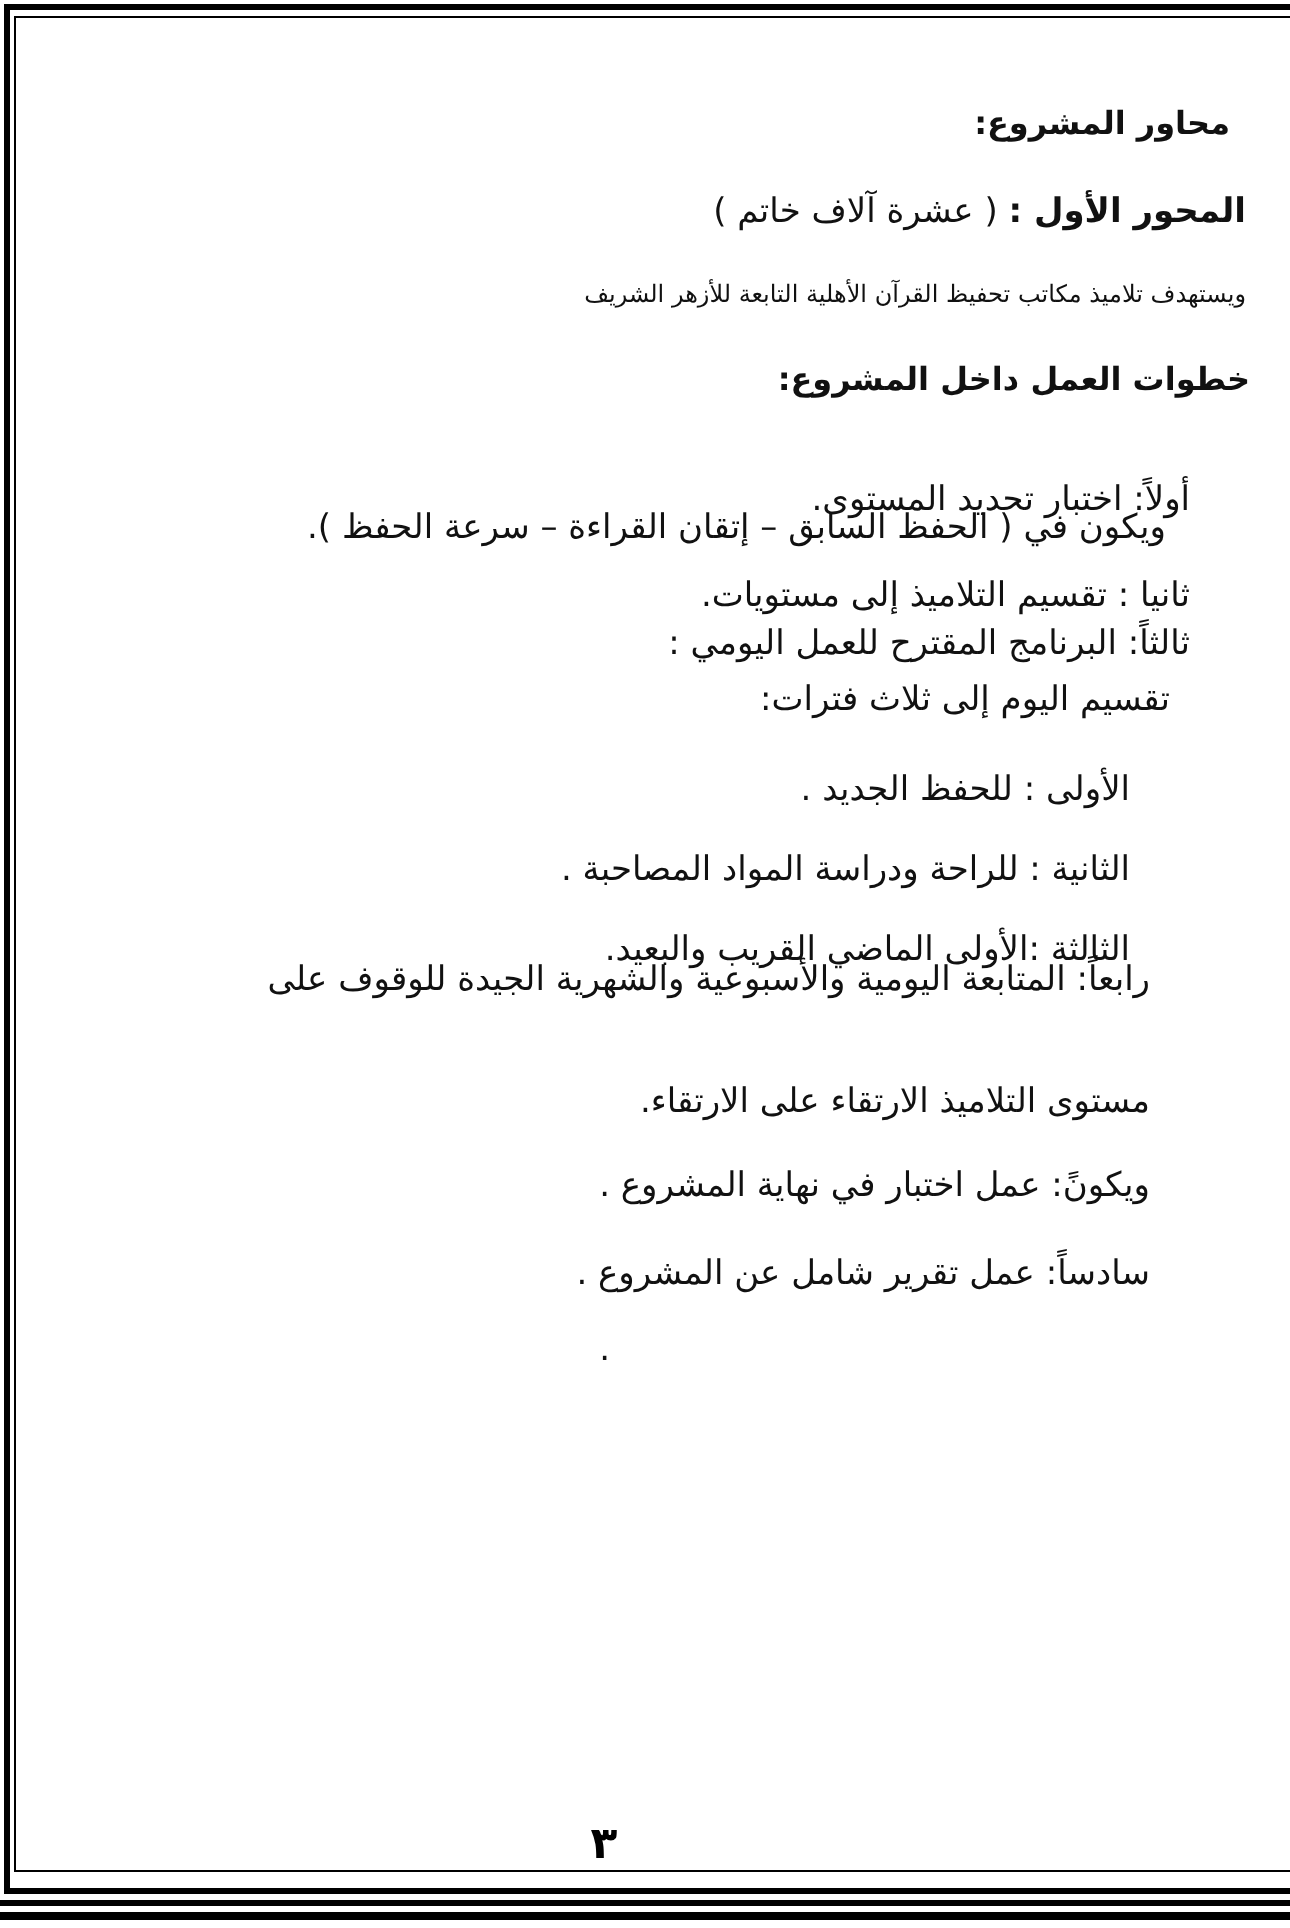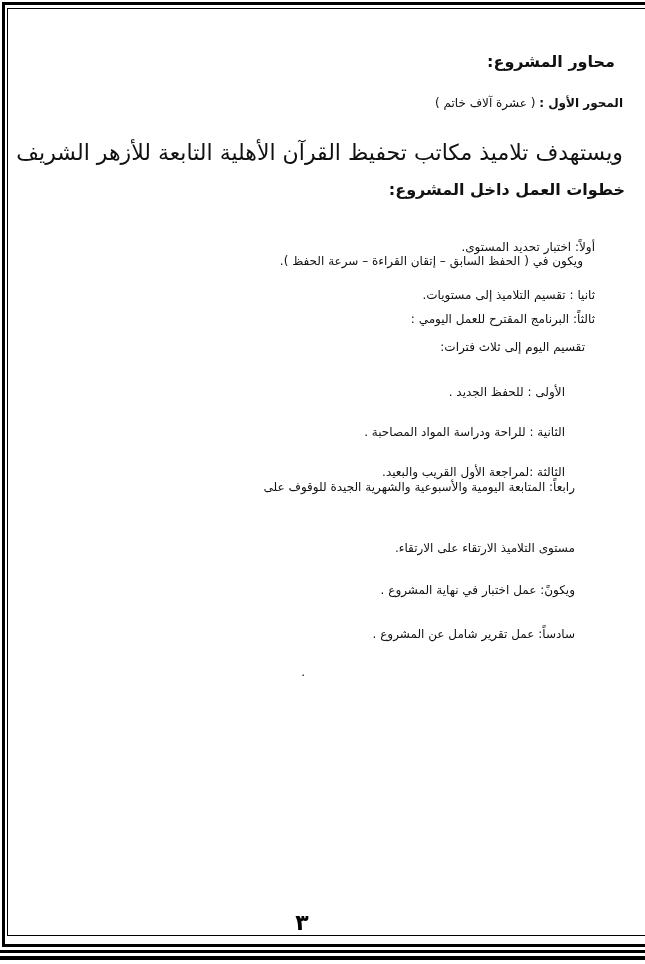--- a/index.html
+++ b/index.html
@@ -14,21 +14,21 @@
       border-top: 1px solid #000; border-left: 1px solid #000; border-bottom: 1px solid #000;
       box-sizing: border-box;
     }
     .bottom-rule {
       position: absolute; left: 0; width: 645px; height: 3px; background: #000;
     }
     .content {
       position: absolute; left: 0; top: 0; width: 645px;
       direction: rtl; font-family: "DejaVu Sans", sans-serif; color: #111;
     }
-    .line { position: absolute; right: 20px; white-space: nowrap; font-size: 12px; }
+    .line { position: absolute; right: 20px; white-space: nowrap; font-size: 17px; }
     .title { font-size: 16px; font-weight: bold; }
     .bold { font-weight: bold; }
     .page-number {
       position: absolute; left: 0; width: 604px; text-align: center; top: 910px;
       font-family: "DejaVu Sans", sans-serif; font-size: 22px; font-weight: bold;
     }
   </style>
 </head>
 <body>
 
@@ -38,33 +38,33 @@
 <div class="bottom-rule" style="top:956px;height:4px"></div>
 
 <div class="content">
   <div class="line title" style="top:52px; right:30px">محاور المشروع:</div>
 
   <div class="line" style="top:96px; right:22px">
     <span class="bold">المحور الأول :</span>
     <span>( عشرة آلاف خاتم )</span>
   </div>
 
-  <div class="line" style="top:140px; right:22px; font-size:22px">ويستهدف تلاميذ مكاتب تحفيظ القرآن الأهلية التابعة للأزهر الشريف</div>
+  <div class="line" style="top:140px; right:22px; font-size:12px">ويستهدف تلاميذ مكاتب تحفيظ القرآن الأهلية التابعة للأزهر الشريف</div>
 
   <div class="line title" style="top:180px; right:20px">خطوات العمل داخل المشروع:</div>
 
   <div class="line" style="top:240px; right:50px">أولاً: اختبار تحديد المستوى.</div>
   <div class="line" style="top:254px; right:62px">ويكون في ( الحفظ السابق – إتقان القراءة – سرعة الحفظ ).</div>
   <div class="line" style="top:288px; right:50px">ثانيا : تقسيم التلاميذ إلى مستويات.</div>
   <div class="line" style="top:312px; right:50px">ثالثاً: البرنامج المقترح للعمل اليومي :</div>
   <div class="line" style="top:340px; right:60px">تقسيم اليوم إلى ثلاث فترات:</div>
 
   <div class="line" style="top:385px; right:80px">الأولى : للحفظ الجديد .</div>
   <div class="line" style="top:425px; right:80px">الثانية : للراحة ودراسة المواد المصاحبة .</div>
-  <div class="line" style="top:465px; right:80px">الثالثة :لمراجعة الأول القريب والبعيد.</div>
+  <div class="line" style="top:465px; right:80px">الثالثة :الأولى الماضي القريب والبعيد.</div>
 
   <div class="line" style="top:480px; right:70px">رابعاً: المتابعة اليومية والأسبوعية والشهرية الجيدة للوقوف على</div>
   <div class="line" style="top:541px; right:70px">مستوى التلاميذ الارتقاء على الارتقاء.</div>
 
   <div class="line" style="top:583px; right:70px">ويكونً: عمل اختبار في نهاية المشروع .</div>
   <div class="line" style="top:627px; right:70px">سادساً: عمل تقرير شامل عن المشروع .</div>
 
   <div class="line" style="top:665px; right:340px">.</div>
 </div>
 

